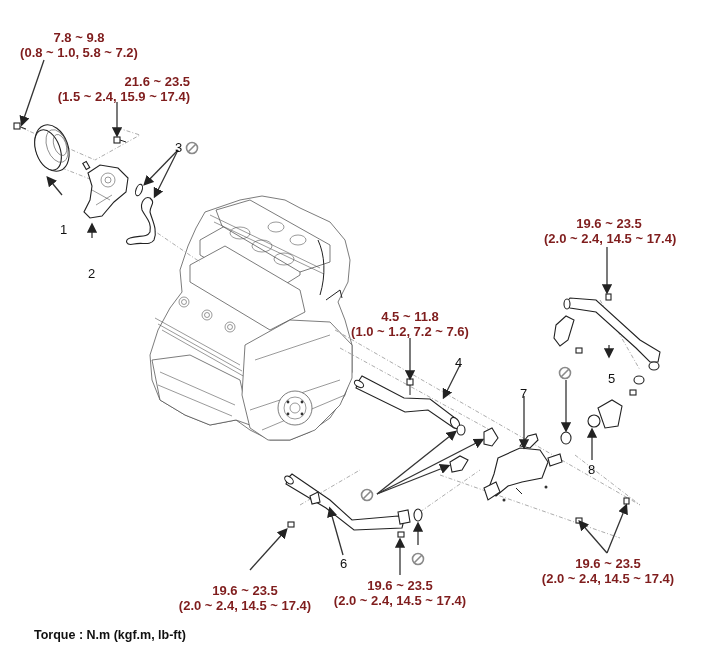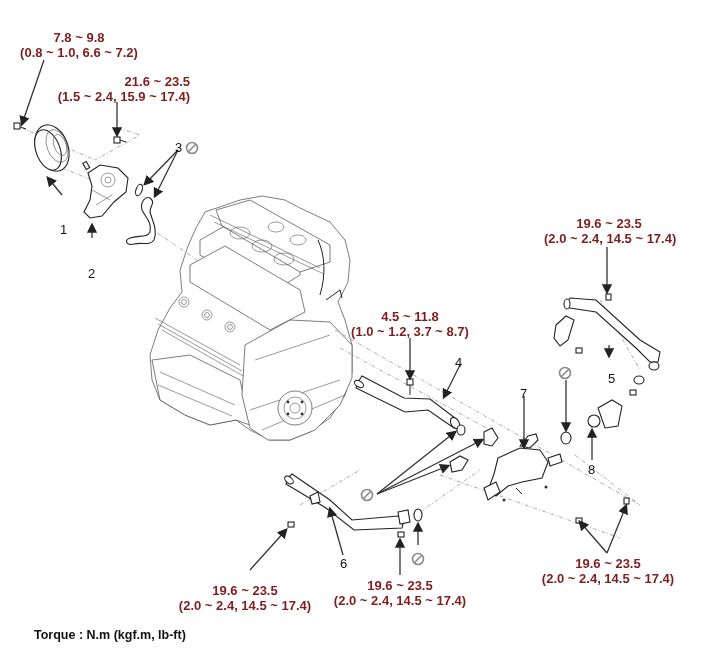--- a/index.html
+++ b/index.html
@@ -209,33 +209,33 @@
       <path class="ns" d="M363,499 L371,491"></path>
   </g>
   <g>
     <circle class="ns" cx="418" cy="559" r="5.5"></circle>
       <path class="ns" d="M414,563 L422,555"></path>
   </g>
 </svg>
 
 <div class="torque" style="left:4px; top:30px; width:150px;">
   <span>7.8 ~ 9.8</span>
-  <span>(0.8 ~ 1.0, 6.6 ~ 7.2)</span>
+  <span>(0.8 ~ 1.0, 5.8 ~ 7.2)</span>
 </div>
 <div class="torque" style="left:50px; top:74px; width:140px;text-align:right;">
   <span>21.6 ~ 23.5</span>
   <span>(1.5 ~ 2.4, 15.9 ~ 17.4)</span>
 </div>
 <div class="torque" style="left:544px; top:216px; width:130px;">
   <span>19.6 ~ 23.5</span>
   <span>(2.0 ~ 2.4, 14.5 ~ 17.4)</span>
 </div>
 <div class="torque" style="left:345px; top:309px; width:130px;">
   <span>4.5 ~ 11.8</span>
-  <span>(1.0 ~ 1.2, 3.7 ~ 8.7)</span>
+  <span>(1.0 ~ 1.2, 7.2 ~ 7.6)</span>
 </div>
 <div class="torque" style="left:175px; top:583px; width:140px;">
   <span>19.6 ~ 23.5</span>
   <span>(2.0 ~ 2.4, 14.5 ~ 17.4)</span>
 </div>
 <div class="torque" style="left:330px; top:578px; width:140px;">
   <span>19.6 ~ 23.5</span>
   <span>(2.0 ~ 2.4, 14.5 ~ 17.4)</span>
 </div>
 <div class="torque" style="left:538px; top:556px; width:140px;">

